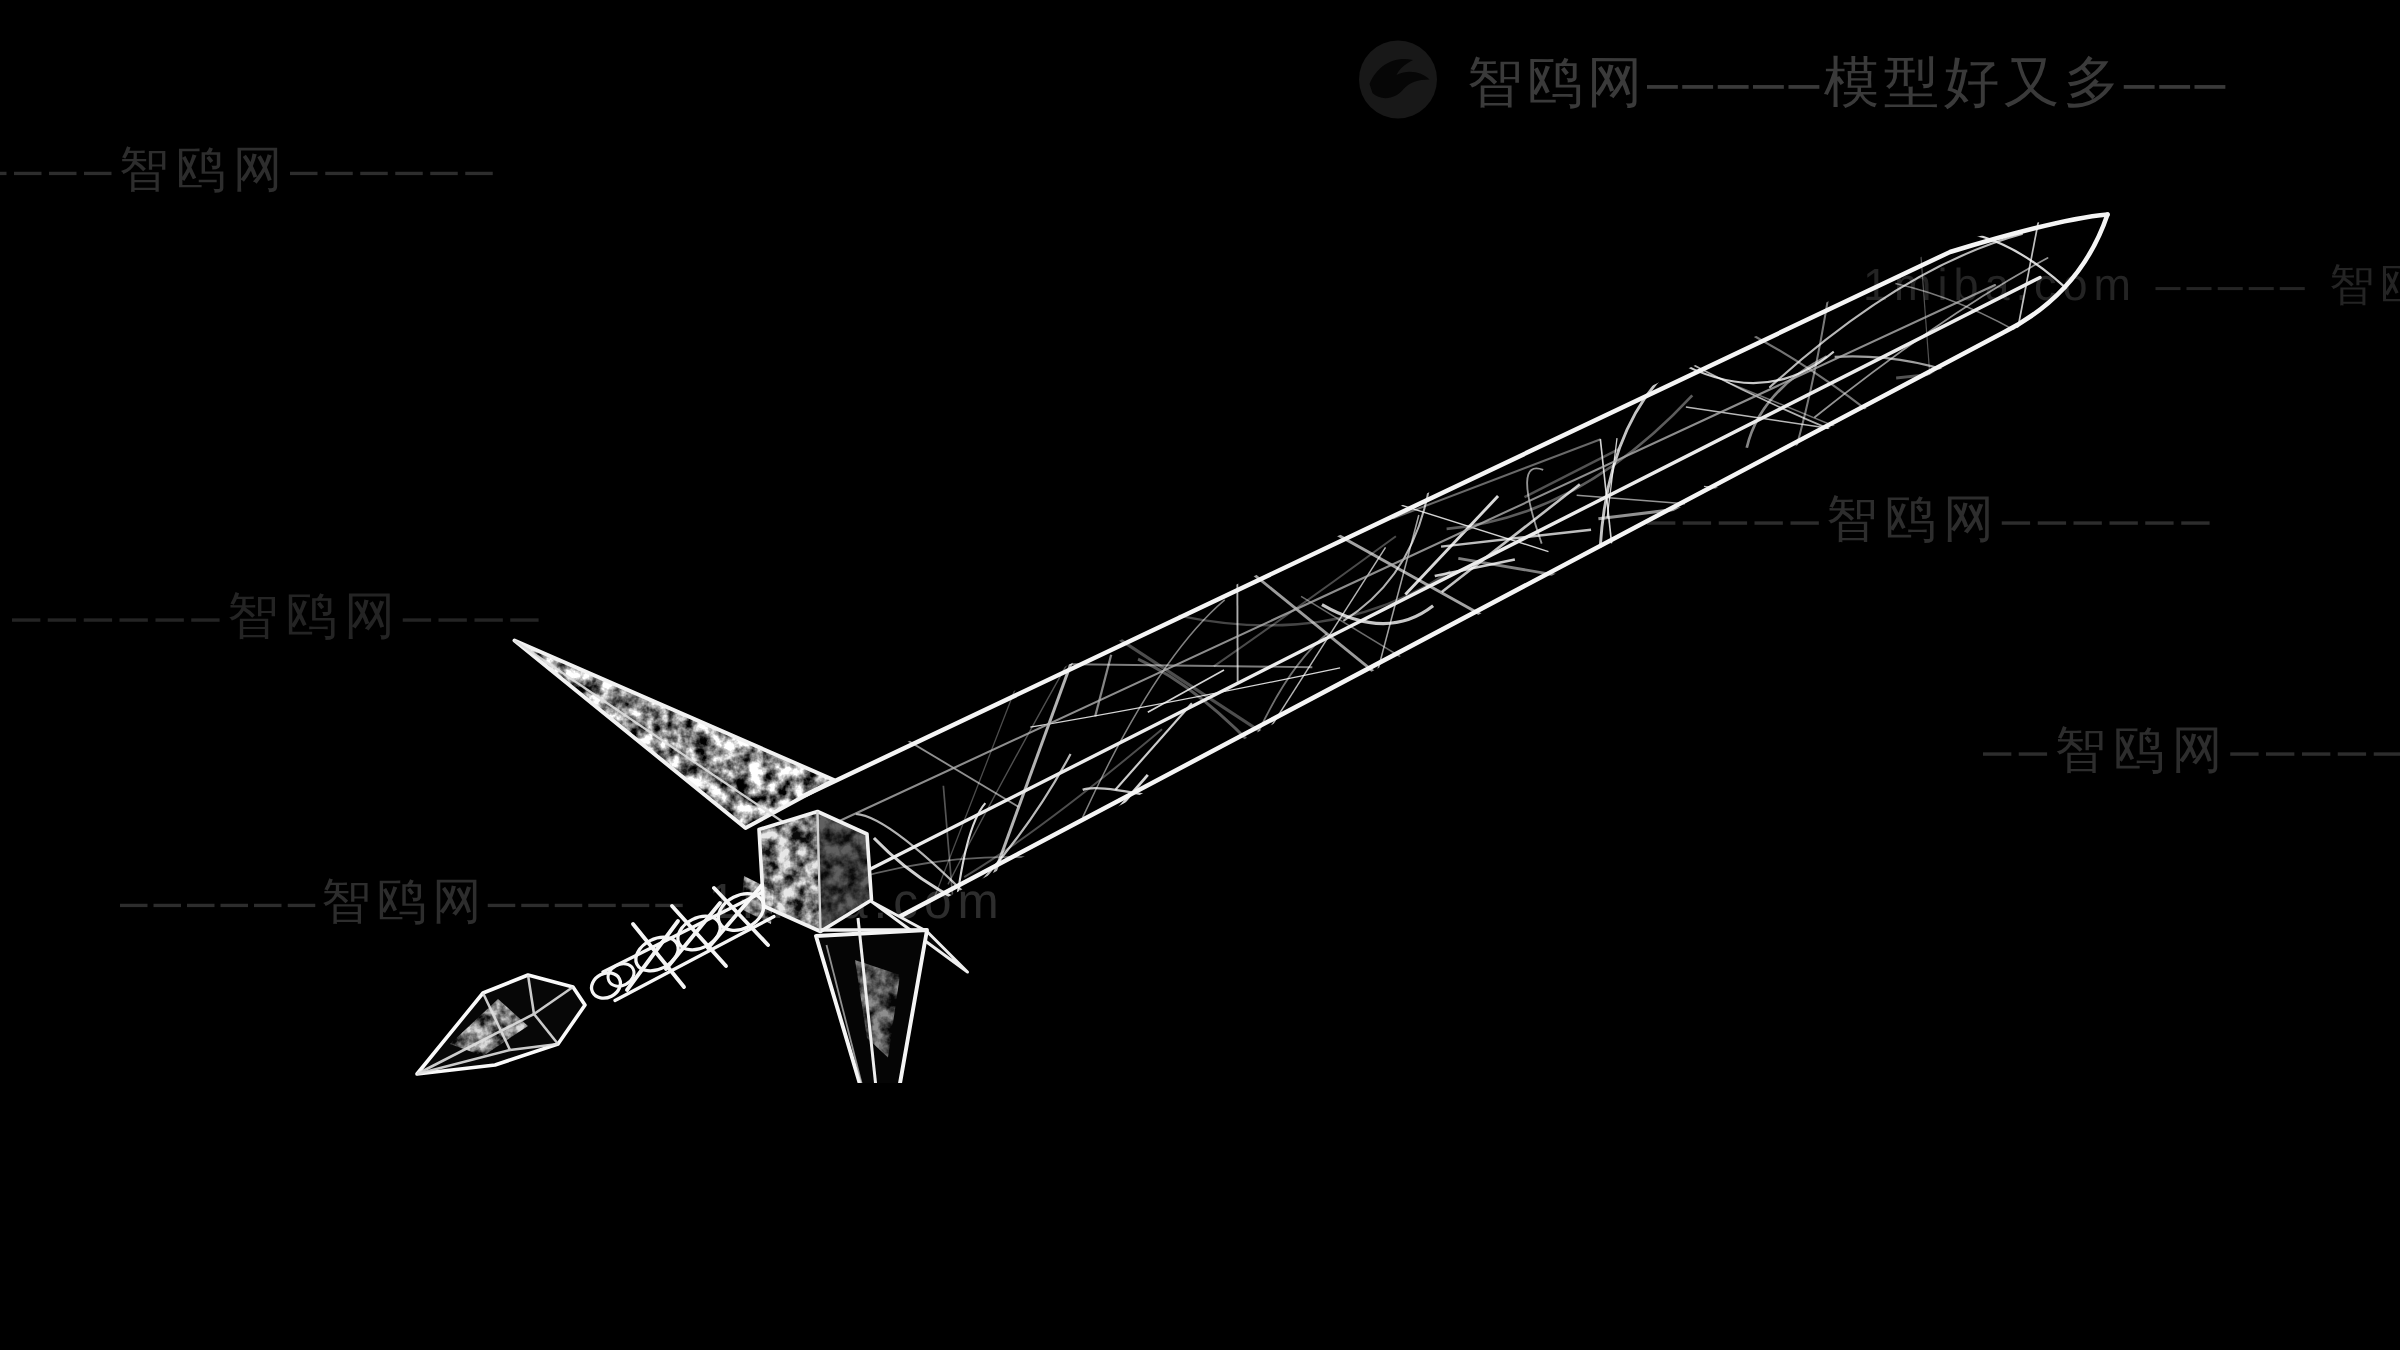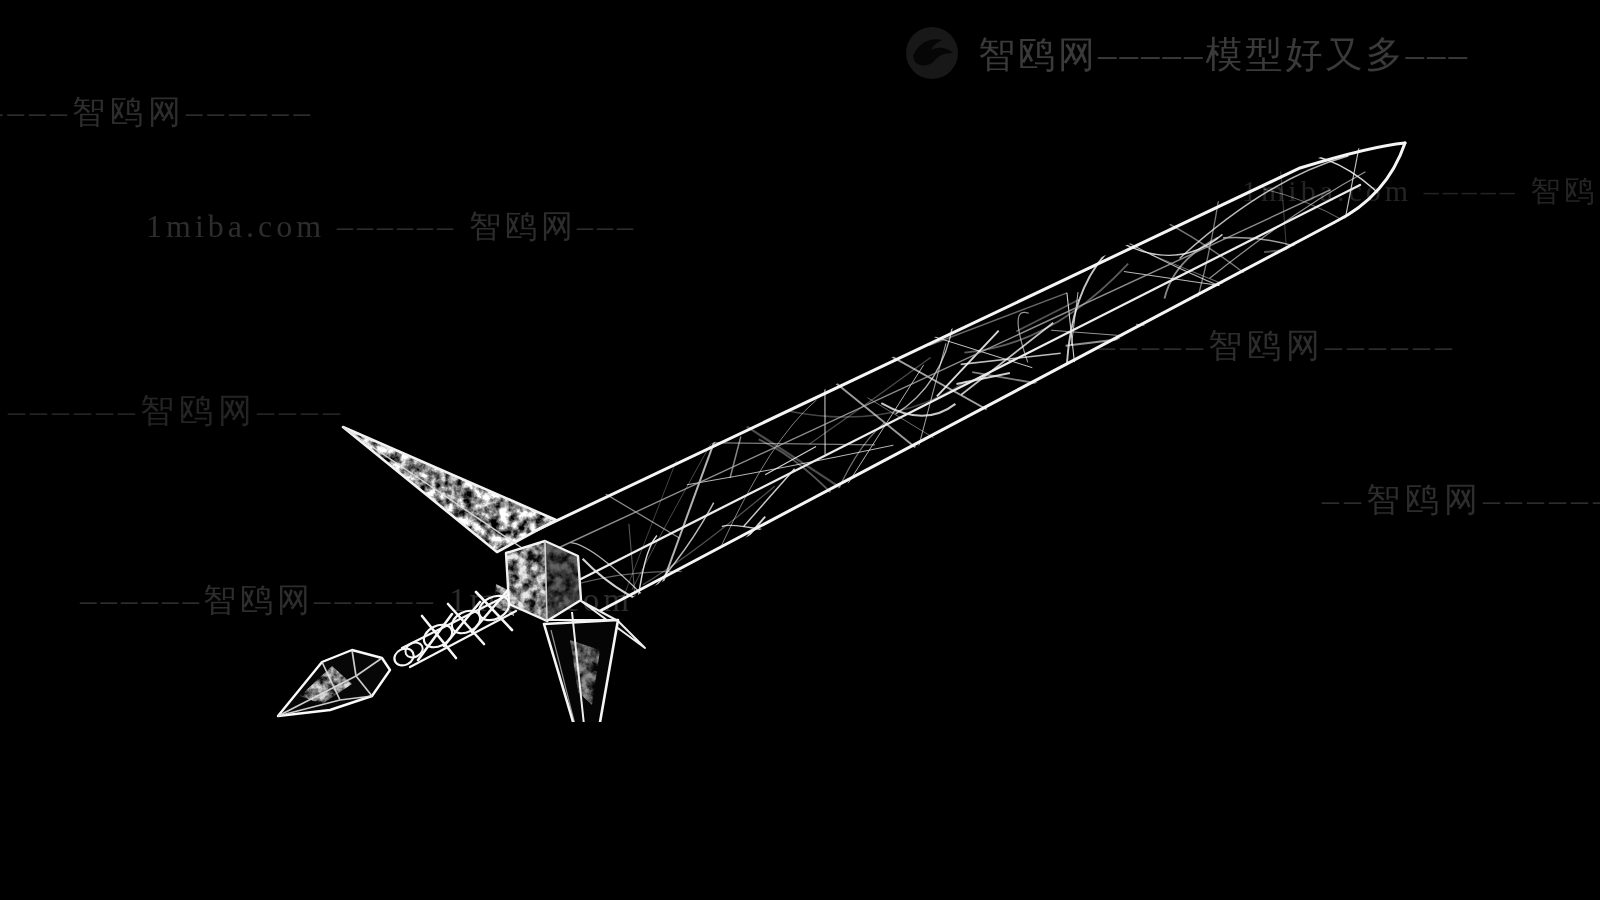--- a/index.html
+++ b/index.html
@@ -1,39 +1,38 @@
 <!DOCTYPE html>
 <html style="--wm-strong: #3a3a3a; --wm-mid: #2d2d2d; --wm-dim: #242424; --wm-bottom: #474747; --logo-gray: #8e8e8e; --id-white: #dcdcdc; --wire: #f5f5f5; --bird-circle: #3d3d3d; --bird-circle-faint: #181818;"><head>
 <meta charset="utf-8">
 <style>
   html,body{margin:0;padding:0;background:#000;}
   body{width:1600px;height:900px;overflow:hidden;
        font-family:"Liberation Sans","DejaVu Sans",sans-serif;}
-  .stage{position:relative;width:1600px;height:722px;background:#000;overflow:hidden;font-family:Liberation Serif, serif;}
+  .stage{position:relative;width:1600px;height:722px;background:#000;overflow:hidden;}
   .sword-svg{position:absolute;left:0;top:0;z-index:2;}
   .wm{position:absolute;z-index:1;white-space:nowrap;letter-spacing:5px;line-height:1;}
   .wm-strong{color:var(--wm-strong);}
   .wm-mid{color:var(--wm-mid);}
   .wm-dim{color:var(--wm-dim);}
   .wm-bottom{color:var(--wm-bottom);}
   .wm-bird{position:absolute;z-index:1;}
   .brand-logo{position:absolute;z-index:3;color:var(--logo-gray);
       font-weight:bold;font-size:80px;line-height:1;letter-spacing:-2px;white-space:nowrap;}
   .model-id{position:absolute;z-index:3;color:var(--id-white);
       font-size:31px;line-height:1;letter-spacing:1px;white-space:nowrap;}
 </style>
 </head>
 <body>
 
 <div class="stage">
 
   <div class="wm wm-strong" style="left:978px;top:36px;font-size:37px;letter-spacing:3px">智鸥网–––––模型好又多–––</div>
   <div class="wm wm-mid" style="left:-14px;top:96px;font-size:33px">––––智鸥网––––––</div>
   <div class="wm wm-dim" style="left:1242px;top:176px;font-size:30px;letter-spacing:4px">1miba.com ––––– 智鸥网–</div>
-  <div class="wm wm-mid" style="left:146px;top:210px;font-size:32px;letter-spacing:4px">1miba.com –––––– 智鸥网–––</div>
   <div class="wm wm-mid" style="left:1098px;top:329px;font-size:34px">–––––智鸥网––––––</div>
   <div class="wm wm-dim" style="left:8px;top:394px;font-size:34px">––––––智鸥网––––</div>
   <div class="wm wm-mid" style="left:1322px;top:483px;font-size:34px">––智鸥网––––––</div>
   <div class="wm wm-mid" style="left:80px;top:584px;font-size:33px;letter-spacing:4px">––––––智鸥网–––––– 1miba.com</div>
 
   <div class="wm-bird" style="left:905px;top:26px">
     <svg width="54" height="54" viewBox="0 0 54 54">
       <circle cx="27" cy="27" r="26" fill="#181818"></circle>
       <path d="M8,30 C13,18 24,11 37,14 C31,17 28,20 26,24 C34,20 43,22 48,27 C40,27 35,29 31,33 C25,41 15,41 10,36 Z" fill="#060606"></path>
     </svg>

